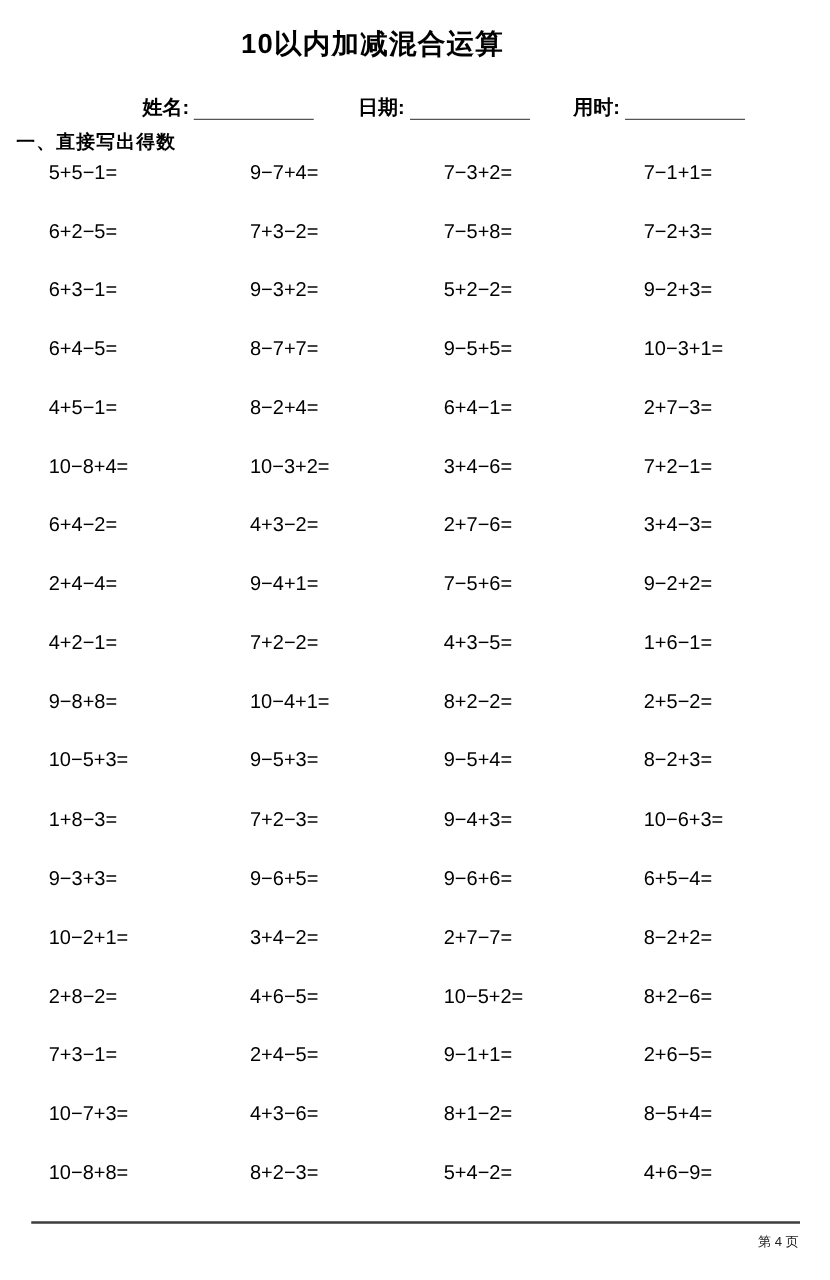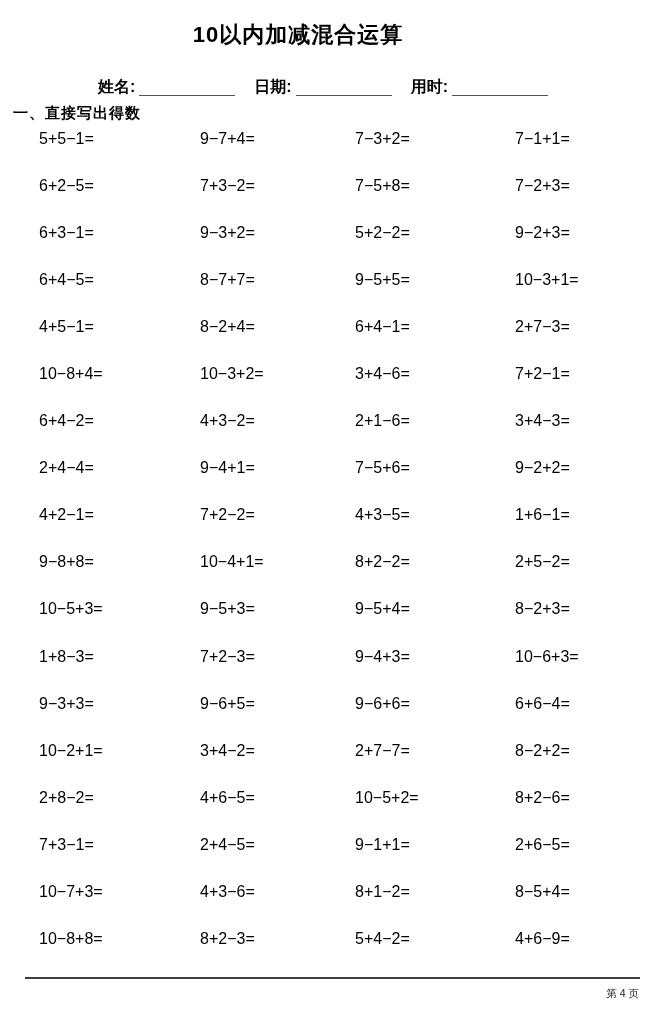--- a/index.html
+++ b/index.html
@@ -34,20 +34,21 @@
     font-size: 16px;
     font-weight: bold;
     white-space: nowrap;
   }
   .field-group {
     display: flex;
     align-items: flex-end;
   }
   .field-label {
     line-height: 18px;
+    margin-left: 16px;
   }
   .field-blank {
     display: inline-block;
     width: 96px;
     height: 16px;
     margin-left: 4px;
     border-bottom: 1.5px solid #555555;
   }
   .section-heading {
     position: absolute;
@@ -131,21 +132,21 @@
     <div class="cell">4+5−1=</div>
     <div class="cell">8−2+4=</div>
     <div class="cell">6+4−1=</div>
     <div class="cell">2+7−3=</div>
     <div class="cell">10−8+4=</div>
     <div class="cell">10−3+2=</div>
     <div class="cell">3+4−6=</div>
     <div class="cell">7+2−1=</div>
     <div class="cell">6+4−2=</div>
     <div class="cell">4+3−2=</div>
-    <div class="cell">2+1−6=</div>
+    <div class="cell">2+7−6=</div>
     <div class="cell">3+4−3=</div>
     <div class="cell">2+4−4=</div>
     <div class="cell">9−4+1=</div>
     <div class="cell">7−5+6=</div>
     <div class="cell">9−2+2=</div>
     <div class="cell">4+2−1=</div>
     <div class="cell">7+2−2=</div>
     <div class="cell">4+3−5=</div>
     <div class="cell">1+6−1=</div>
     <div class="cell">9−8+8=</div>
@@ -156,21 +157,21 @@
     <div class="cell">9−5+3=</div>
     <div class="cell">9−5+4=</div>
     <div class="cell">8−2+3=</div>
     <div class="cell">1+8−3=</div>
     <div class="cell">7+2−3=</div>
     <div class="cell">9−4+3=</div>
     <div class="cell">10−6+3=</div>
     <div class="cell">9−3+3=</div>
     <div class="cell">9−6+5=</div>
     <div class="cell">9−6+6=</div>
-    <div class="cell">6+6−4=</div>
+    <div class="cell">6+5−4=</div>
     <div class="cell">10−2+1=</div>
     <div class="cell">3+4−2=</div>
     <div class="cell">2+7−7=</div>
     <div class="cell">8−2+2=</div>
     <div class="cell">2+8−2=</div>
     <div class="cell">4+6−5=</div>
     <div class="cell">10−5+2=</div>
     <div class="cell">8+2−6=</div>
     <div class="cell">7+3−1=</div>
     <div class="cell">2+4−5=</div>

